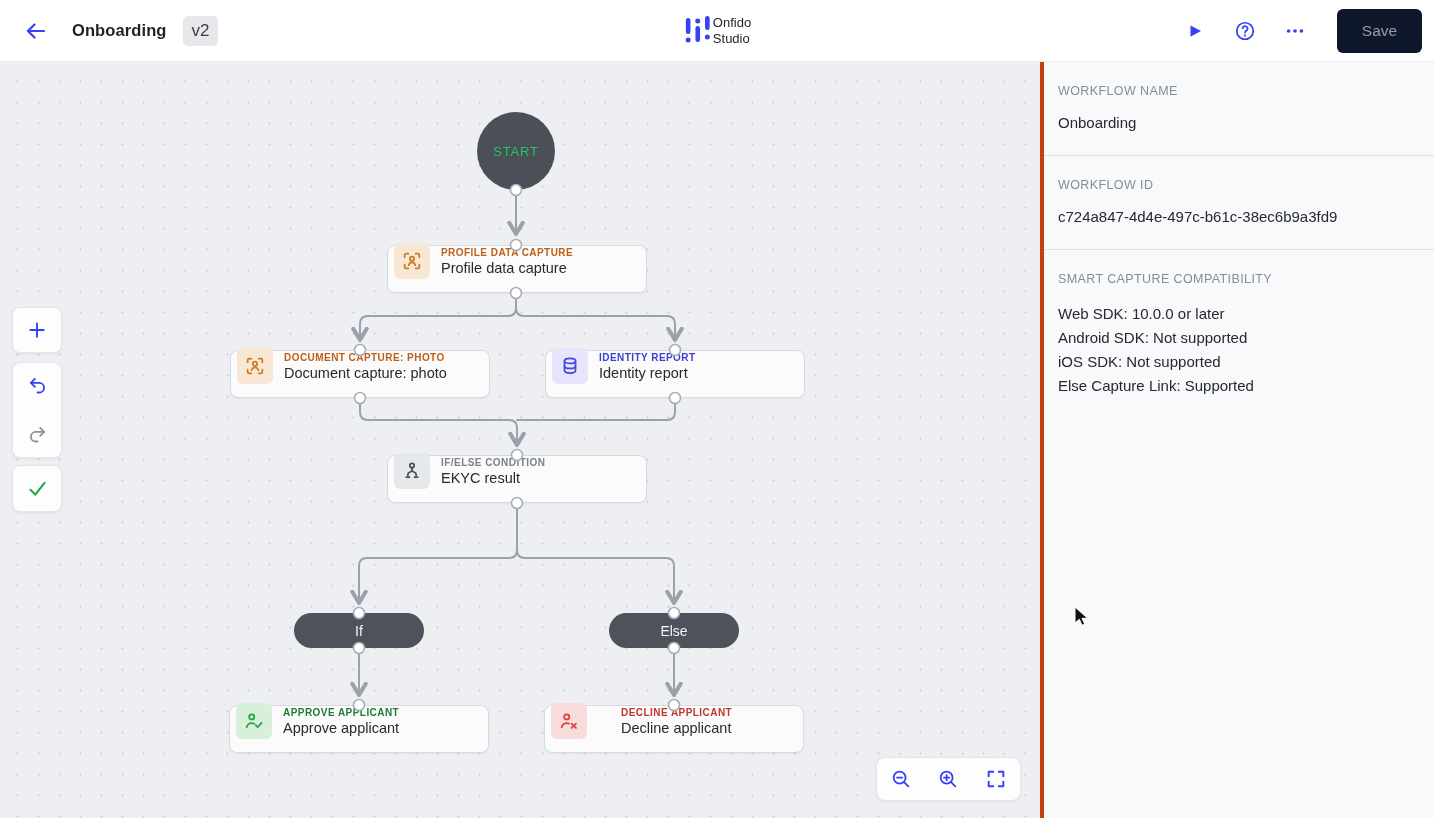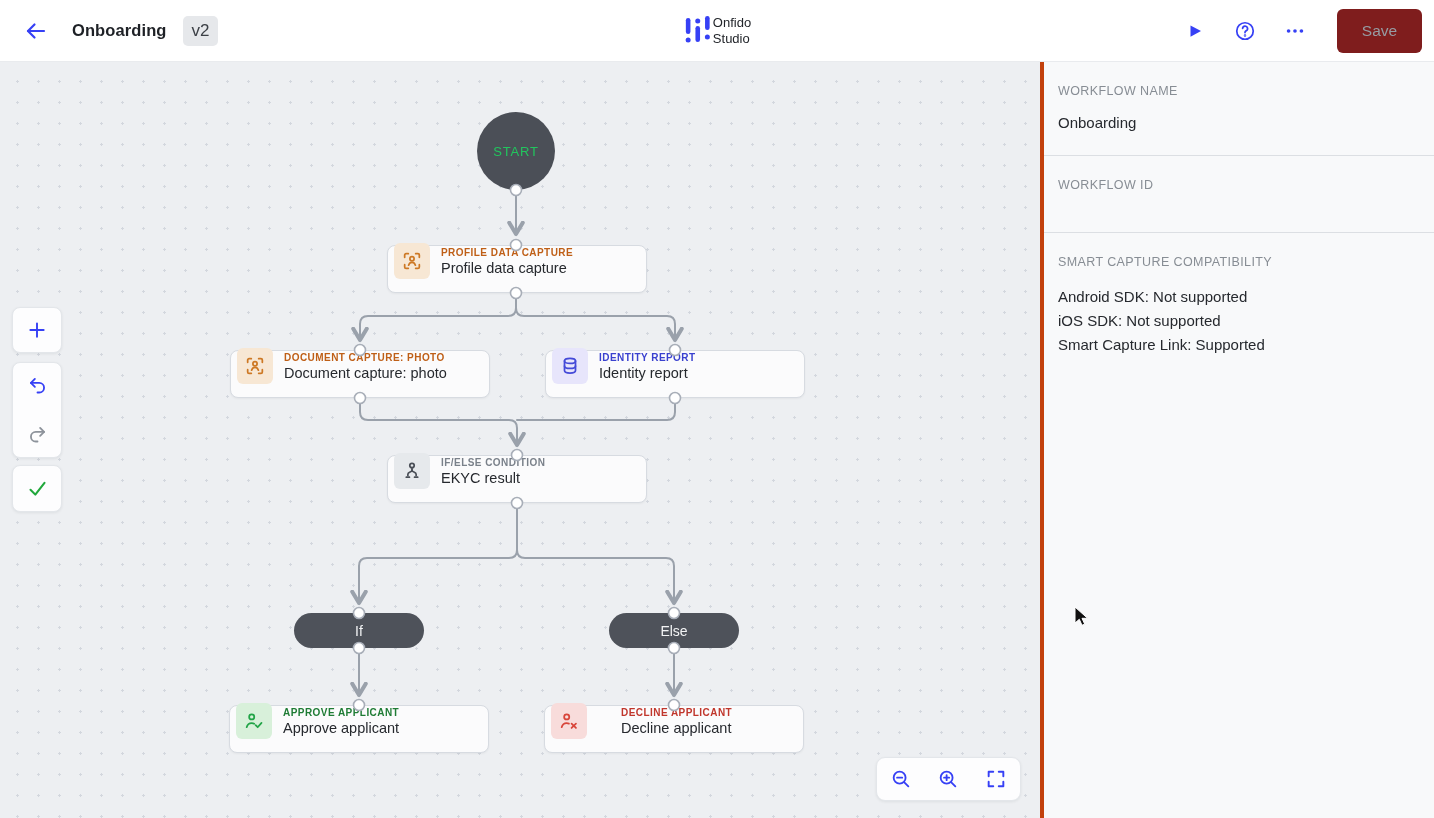--- a/index.html
+++ b/index.html
@@ -9,21 +9,21 @@
   
   .topbar { position:absolute; left:0; top:0; width:1434px; height:62px; background:#ffffff; border-bottom:1px solid #e9ebee; display:flex; align-items:center; justify-content:space-between; padding:0 12px 0 20px; z-index:5; }
   .topbar-left { display:flex; align-items:center; gap:20px; }
   .back-btn { width:32px; height:32px; display:flex; align-items:center; justify-content:center; color:#3640f5; cursor:pointer; background:none; border:none; }
   .wf-title { font-size:16.5px; font-weight:700; color:#1e2126; letter-spacing:.1px; }
   .ver-badge { background:#e6e8eb; color:#3c4046; font-size:17px; padding:5px 9px; border-radius:5px; margin-left:-4px; }
   .logo-wrap { position:absolute; left:50%; top:0; transform:translateX(-50%); height:62px; display:flex; align-items:center; }
   .logo-text { font-size:13px; color:#22252a; line-height:1.2; }
   .topbar-right { display:flex; align-items:center; gap:10px; }
   .icon-btn { width:40px; height:40px; display:flex; align-items:center; justify-content:center; color:#3640f5; background:none; border:none; cursor:pointer; }
-  .save-btn { width:85px; height:44px; background:#7f1d1d; color:#969ca3; border:none; border-radius:6px; font-size:15.5px; font-family:"Liberation Sans",sans-serif; margin-left:12px; }
+  .save-btn { width:85px; height:44px; background:#0f172a; color:#969ca3; border:none; border-radius:6px; font-size:15.5px; font-family:"Liberation Sans",sans-serif; margin-left:12px; }
 
   
   .canvas { position:absolute; left:0; top:62px; width:1040px; height:756px; background-color:#edeff2;
     background-image: radial-gradient(circle, #d3d7de 1.1px, transparent 1.1px);
     background-size: 21px 21px; background-position: 7px 9px; overflow:hidden; }
 
   .edges { position:absolute; left:0; top:0; width:1040px; height:756px; pointer-events:none; z-index:3; }
 
   .node { position:absolute; width:260px; height:48px; background:#fbfbfc; border:1px solid #d7dbe1; border-radius:8px; display:flex; align-items:center; padding:0 10px 16px 6px; box-shadow:0 1px 2px rgba(30,35,40,.05); z-index:2; cursor:pointer; }
   .node-icon { width:36px; height:36px; border-radius:6px; display:flex; align-items:center; justify-content:center; margin-right:11px; flex:none; }
@@ -354,26 +354,28 @@
     </div>
   </div>
 
   <div class="panel">
     <div class="panel-section">
       <div class="panel-label">WORKFLOW NAME</div>
       <div class="panel-value">Onboarding</div>
     </div>
     <div class="panel-section">
       <div class="panel-label">WORKFLOW ID</div>
+      <div class="panel-value">c724a847-4d4e-497c-b61c-38ec6b9a3fd9</div>
     </div>
     <div class="panel-section last">
       <div class="panel-label">SMART CAPTURE COMPATIBILITY</div>
+      <span class="compat-line">Web SDK: 10.0.0 or later</span>
       <span class="compat-line">Android SDK: Not supported</span>
       <span class="compat-line">iOS SDK: Not supported</span>
-      <span class="compat-line">Smart Capture Link: Supported</span>
+      <span class="compat-line">Else Capture Link: Supported</span>
     </div>
   </div>
 
   <div class="cursor">
     <svg width="20" height="22" viewBox="0 0 20 22">
         <path d="M1 1 L1 17 L5.3 13.3 L8 19.3 L10.7 18.1 L8 12.3 L13.6 12.3 Z" fill="#111" stroke="#fff" stroke-width="1"></path>
       </svg>
   </div>
 
 </div>

